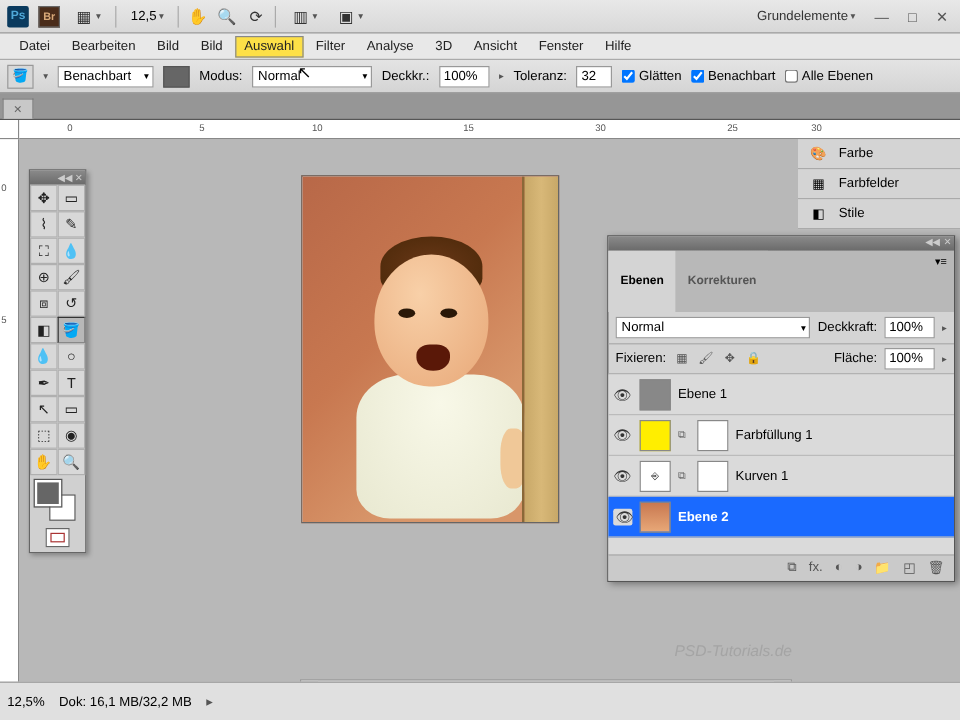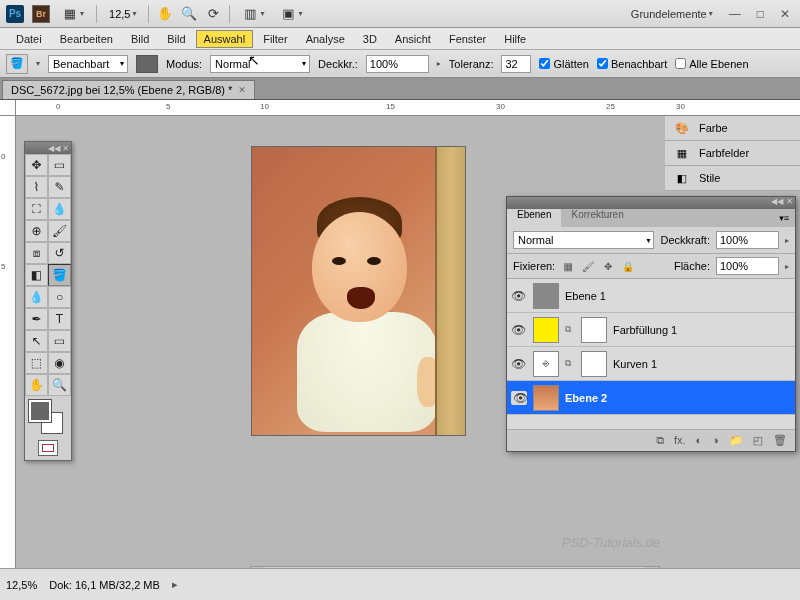--- a/index.html
+++ b/index.html
@@ -17,21 +17,21 @@
 .win-ctrl { color: #555; font-size: 12px; padding: 0 4px; }
 
 .menubar { background: #e8e8e8; height: 22px; display: flex; align-items: center; padding: 0 8px; gap: 2px; border-bottom: 1px solid #aaa; }
 .menu-item { padding: 3px 8px; color: #222; cursor: default; }
 .menu-item.active { background: #fde047; border: 1px solid #888; padding: 2px 7px; }
 
 .optbar { background: linear-gradient(#e4e4e4, #d4d4d4); height: 28px; display: flex; align-items: center; padding: 0 6px; gap: 8px; border-bottom: 1px solid #888; }
 .opt-tool { width: 22px; height: 20px; background: #d8d8d8; border: 1px solid #999; display: flex; align-items: center; justify-content: center; }
 .opt-select { background: white; border: 1px solid #999; padding: 1px 16px 1px 4px; position: relative; min-width: 80px; height: 18px; display: inline-flex; align-items: center; }
 .opt-select::after { content: "▾"; position: absolute; right: 3px; font-size: 8px; }
-.opt-input { background: white; border: 1px solid #999; width: 63px; height: 18px; padding: 1px 3px; text-align: right; display: inline-flex; align-items: center; }
+.opt-input { background: white; border: 1px solid #999; width: 42px; height: 18px; padding: 1px 3px; text-align: right; display: inline-flex; align-items: center; }
 .cb { display: flex; align-items: center; gap: 3px; }
 .cb input { width: 11px; height: 11px; }
 .swatch { width: 22px; height: 18px; background: #666; border: 1px solid #555; }
 
 .doctab-row { background: #969696; height: 22px; display: flex; align-items: flex-end; padding-left: 2px; border-bottom: 1px solid #555; }
 .doctab { background: #c8c8c8; border: 1px solid #777; border-bottom: none; padding: 3px 8px; font-size: 10px; display: flex; gap: 6px; align-items: center; }
 .doctab .x { font-size: 9px; color: #666; }
 
 .workspace { position: absolute; top: 100px; left: 0; right: 0; bottom: 20px; background: #b0b0b0; }
 .ruler-h { position: absolute; top: 0; left: 16px; right: 0; height: 16px; background: white; border-bottom: 1px solid #888; overflow: hidden; }
@@ -69,21 +69,21 @@
 
 .right-stack { position: absolute; right: 0; top: 0; width: 135px; }
 .panel-btn { background: #d4d4d4; border-bottom: 1px solid #aaa; padding: 5px 8px; display: flex; align-items: center; gap: 8px; }
 .panel-btn .ico { width: 18px; height: 14px; display: inline-flex; align-items: center; justify-content: center; }
 
 
 .layers { position: absolute; top: 80px; left: 490px; width: 290px; background: #d4d4d4; border: 1px solid #555; box-shadow: 2px 2px 6px rgba(0,0,0,0.4); }
 .layers-hdr { height: 12px; background: linear-gradient(#8a8a8a, #6a6a6a); display: flex; justify-content: flex-end; padding-right: 2px; gap: 3px; }
 .layers-hdr span { font-size: 8px; color: #ccc; }
 .layers-tabs { display: flex; background: #b8b8b8; }
-.ltab { padding: 0 10px; font-size: 10px; background: #b8b8b8; color: #555; }
+.ltab { padding: 20px 10px; font-size: 10px; background: #b8b8b8; color: #555; font-weight: bold; }
 .ltab.active { background: #d4d4d4; color: #000; }
 .ltab-menu { margin-left: auto; padding: 4px 6px; font-size: 9px; }
 .layers-opts { display: flex; align-items: center; padding: 4px 6px; gap: 6px; border-bottom: 1px solid #aaa; }
 .layers-opts .wide { flex: 1; }
 .layers-lock { display: flex; align-items: center; padding: 3px 6px; gap: 6px; border-bottom: 1px solid #aaa; font-size: 10px; }
 .lock-ico { width: 14px; height: 14px; display: inline-flex; align-items: center; justify-content: center; font-size: 10px; color: #555; }
 .layer-list { background: #dadada; min-height: 150px; }
 .layer-row { display: flex; align-items: center; height: 34px; border-bottom: 1px solid #bbb; padding: 0 4px; gap: 6px; }
 .layer-row.sel { background: #1a6aff; color: white; }
 .layer-row.sel .lname { font-weight: bold; }
@@ -187,21 +187,20 @@
       <span>Benachbart</span>
     </label>
   <label class="cb">
       <input type="checkbox" style="">
       <span>Alle Ebenen</span>
     </label>
 </div>
 
 <div class="doctab-row">
   <div class="doctab">
-    <span>DSC_5672.jpg bei 12,5% (Ebene 2, RGB/8) *</span>
     <span class="x">✕</span>
   </div>
 </div>
 
 <div class="workspace">
   <div class="ruler-corner"></div>
   <div class="ruler-h">
     <span class="tick" style="left:40px">0</span>
     <span class="tick" style="left:150px">5</span>
     <span class="tick" style="left:244px">10</span>

